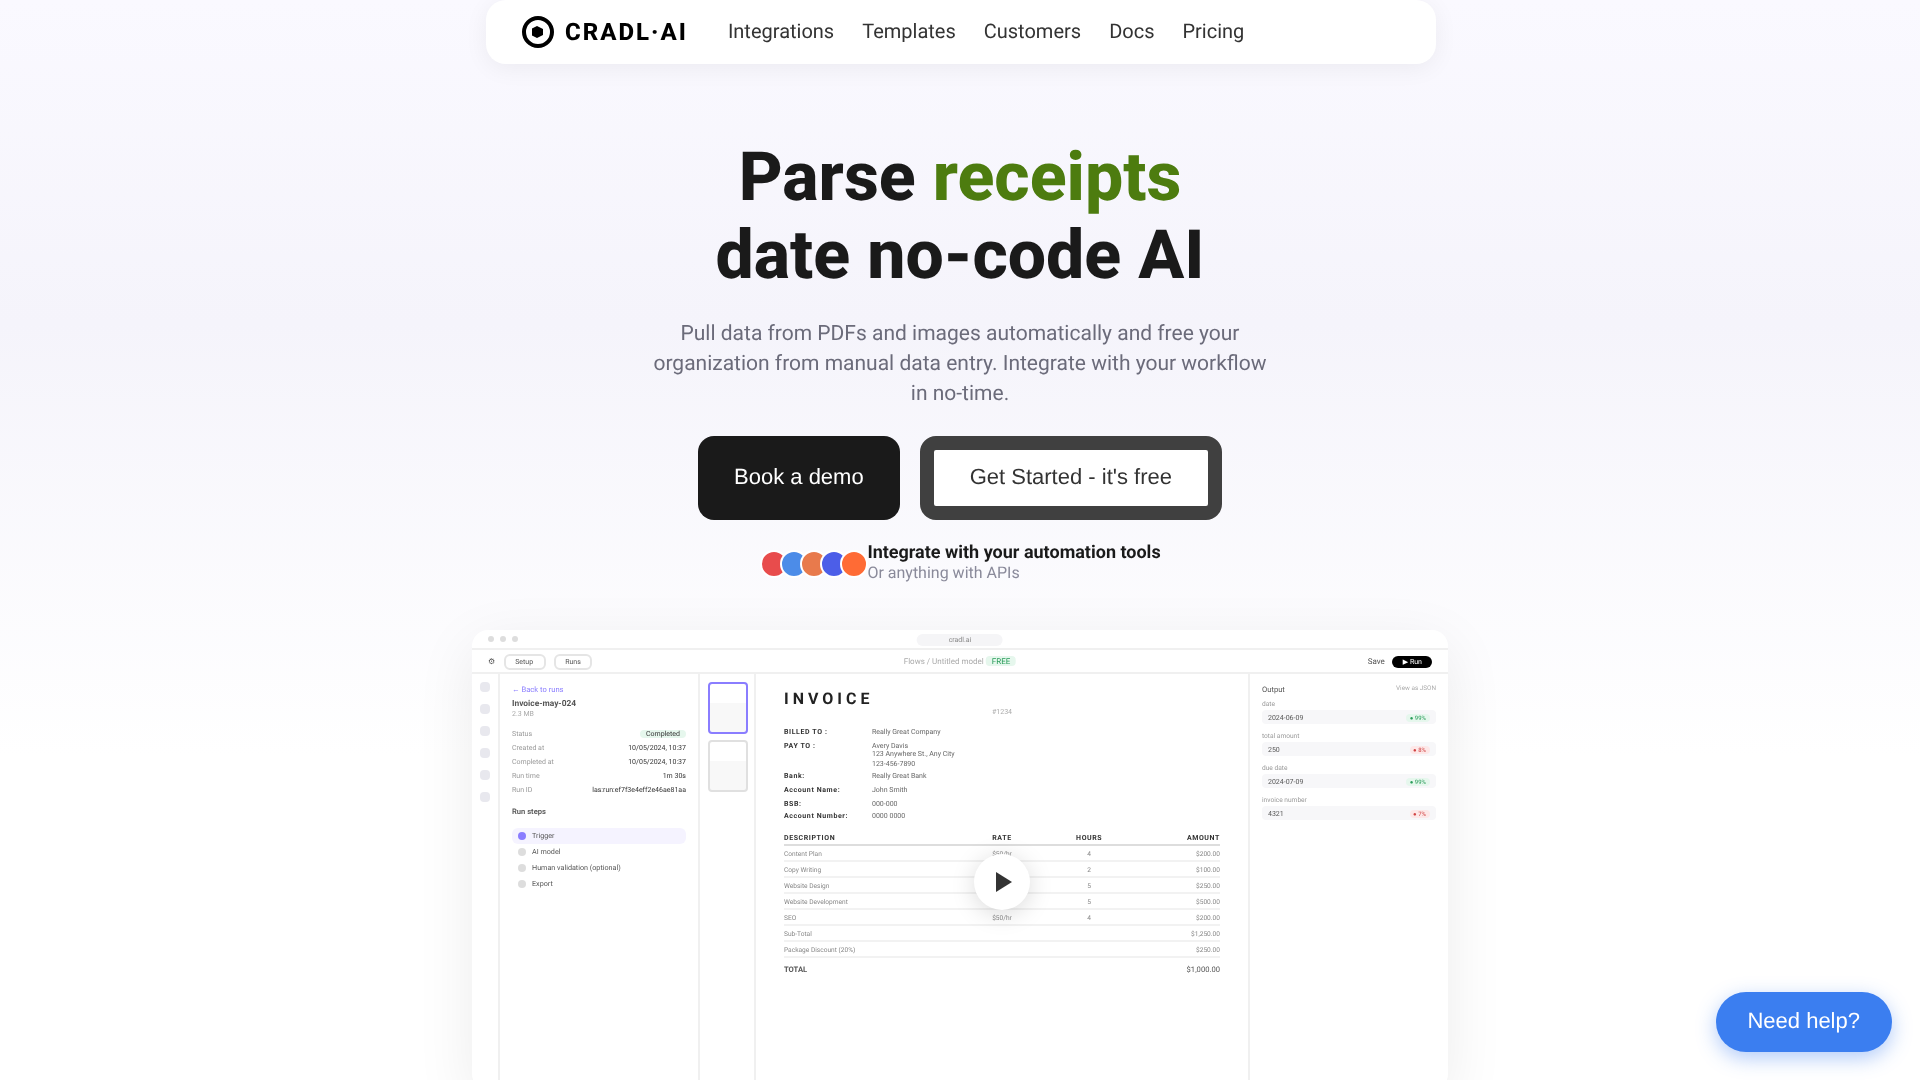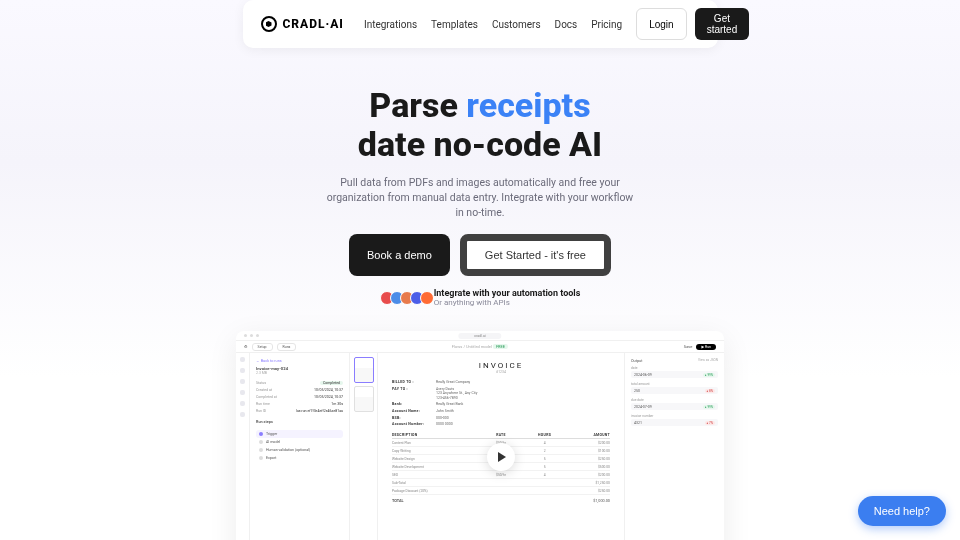--- a/index.html
+++ b/index.html
@@ -9,21 +9,21 @@
 .logo{display:flex;align-items:center;gap:6px;font-weight:800;font-size:12px;letter-spacing:1px}
 .logo-icon{width:16px;height:16px;border:2px solid #000;border-radius:50%;position:relative}
 .logo-icon::after{content:"";position:absolute;inset:3px;background:#000;clip-path:polygon(50% 0%,100% 25%,100% 75%,50% 100%,0% 75%,0% 25%)}
 .nav-links{display:flex;gap:14px;font-size:10px;color:#333;margin-left:6px}
 .nav-links a{color:#333;text-decoration:none;cursor:pointer}
 .nav-right{margin-left:auto;display:flex;gap:8px}
 .btn-login{background:#fff;border:1px solid #ddd;border-radius:6px;padding:5px 12px;font-size:10px;cursor:pointer}
 .btn-getstarted{background:#1a1a1a;color:#fff;border:none;border-radius:6px;padding:5px 12px;font-size:10px;cursor:pointer}
 .hero{text-align:center;margin-top:38px}
 .h1{font-size:34px;font-weight:800;color:#1a1a1a;line-height:1.15}
-.h1 .accent{color:#3b82f6}
+.h1 .accent{color:#4d7c0f}
 .sub{font-size:10.5px;color:#6b6b7a;margin-top:12px;max-width:310px;margin-left:auto;margin-right:auto;line-height:1.4}
 .cta-row{display:flex;justify-content:center;gap:10px;margin-top:14px}
 .btn-demo{background:#1a1a1a;color:#fff;border:none;border-radius:8px;padding:12px 18px;font-size:11px;cursor:pointer}
 .btn-free{background:#fff;color:#333;border:7px solid #404040;border-radius:8px;padding:8px 18px;font-size:11px;cursor:pointer}
 .integrate-row{display:flex;justify-content:center;margin-top:12px;align-items:center}
 .icon-stack{display:flex}
 .icon-stack span{width:14px;height:14px;border-radius:50%;margin-left:-4px;border:1px solid #fff}
 .icon-stack span:nth-child(1){background:#e84c4c;margin-left:0}
 .icon-stack span:nth-child(2){background:#4c8ce8}
 .icon-stack span:nth-child(3){background:#e87a4c}
@@ -55,21 +55,21 @@
 .badge-g{background:#e6f7ed;color:#2a9d5a;padding:0 3px;border-radius:2px}
 .steps{margin-top:6px}
 .step{display:flex;align-items:center;gap:3px;padding:2px 3px;border-radius:3px;font-size:3.6px}
 .step.active{background:#f5f3ff}
 .step .sdot{width:4px;height:4px;border-radius:50%;background:#ddd}
 .step.active .sdot{background:#8a7dff}
 .shot-thumbs{width:28px;border-right:1px solid #f0f0f0;padding:4px;display:flex;flex-direction:column;gap:3px}
 .thumb{width:20px;height:26px;border:1px solid #e0e0e0;border-radius:2px;background:linear-gradient(#fff 40%,#f8f8f8 40%)}
 .thumb.active{border-color:#8a7dff}
 .shot-doc{flex:1;padding:8px 14px;position:relative}
-.doc-title{font-size:8px;font-weight:400;letter-spacing:2px;text-align:center;color:#222}
+.doc-title{font-size:8px;font-weight:700;letter-spacing:2px;color:#222}
 .doc-num{text-align:center;font-size:3.5px;color:#aaa;margin-bottom:6px}
 .doc-row{display:flex;gap:8px;font-size:3.5px;margin-bottom:2px}
 .doc-row .lbl{width:36px;font-weight:700;color:#333;letter-spacing:0.3px}
 .doc-row .val{color:#666;line-height:1.3}
 .doc-table{margin-top:6px}
 .dt-head{display:flex;font-size:3.5px;font-weight:700;letter-spacing:0.3px;border-bottom:0.5px solid #ddd;padding-bottom:1.5px;color:#333}
 .dt-row{display:flex;font-size:3.3px;color:#888;padding:1.5px 0;border-bottom:0.5px solid #f2f2f2}
 .c1{flex:2}.c2{flex:1;text-align:center}.c3{flex:1;text-align:center}.c4{flex:1;text-align:right}
 .dt-total{display:flex;font-size:3.8px;padding-top:3px}
 .dt-total .c1{font-weight:700}
@@ -93,24 +93,20 @@
       <span class="logo-icon"></span>
       <span>CRADL·AI</span>
     </div>
     <div class="nav-links">
       <a>Integrations</a>
       <a>Templates</a>
       <a>Customers</a>
       <a>Docs</a>
       <a>Pricing</a>
     </div>
-    <div class="nav-right">
-      <button class="btn-login">Login</button>
-      <button class="btn-getstarted">Get started</button>
-    </div>
   </nav>
 </div>
 
 <section class="hero">
   <h1 class="h1">
     <span>Parse </span><span class="accent">receipts</span><br>
     <span>date no-code AI</span>
   </h1>
   <p class="sub">Pull data from PDFs and images automatically and free your organization from manual data entry. Integrate with your workflow in no-time.</p>
   <div class="cta-row">

